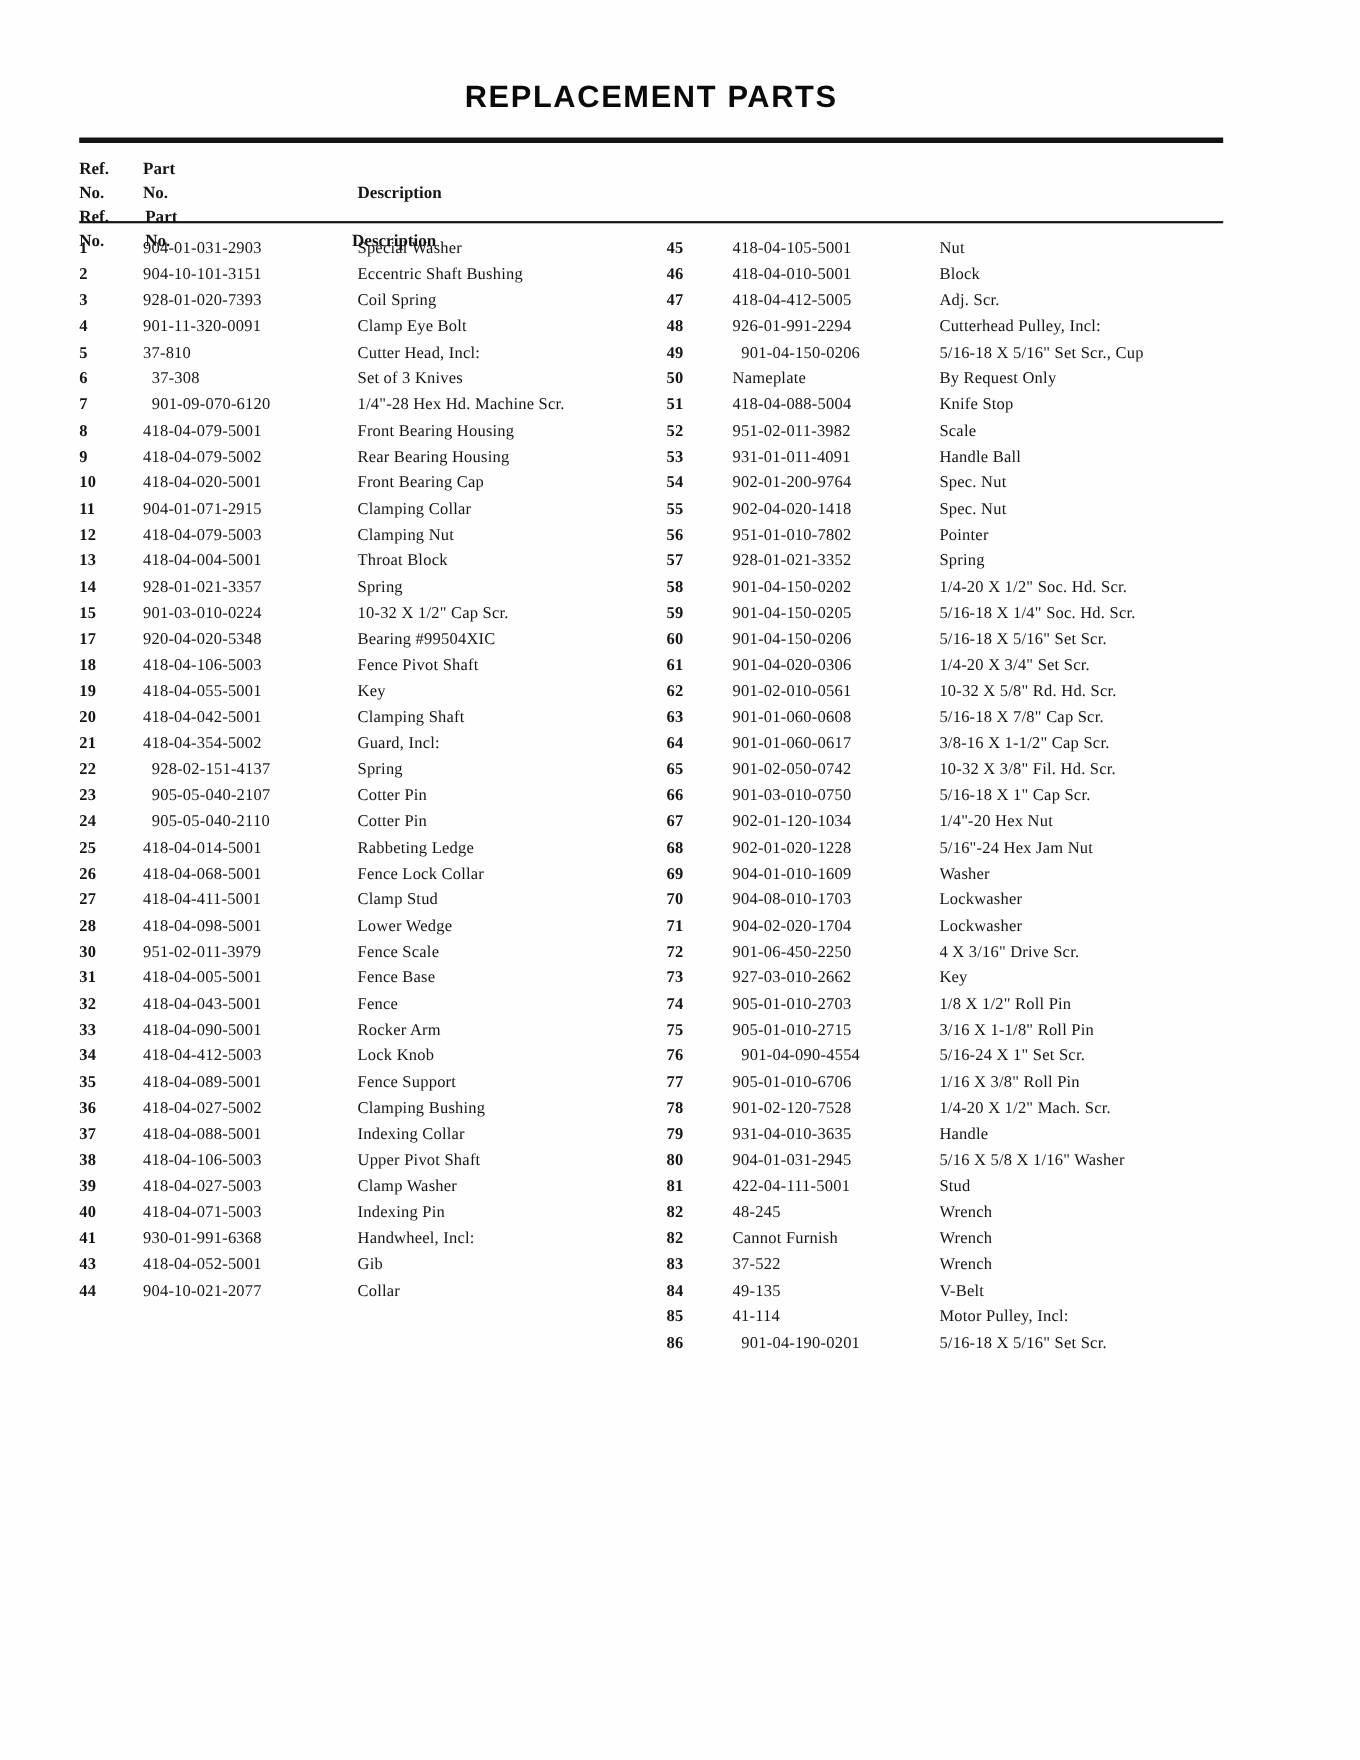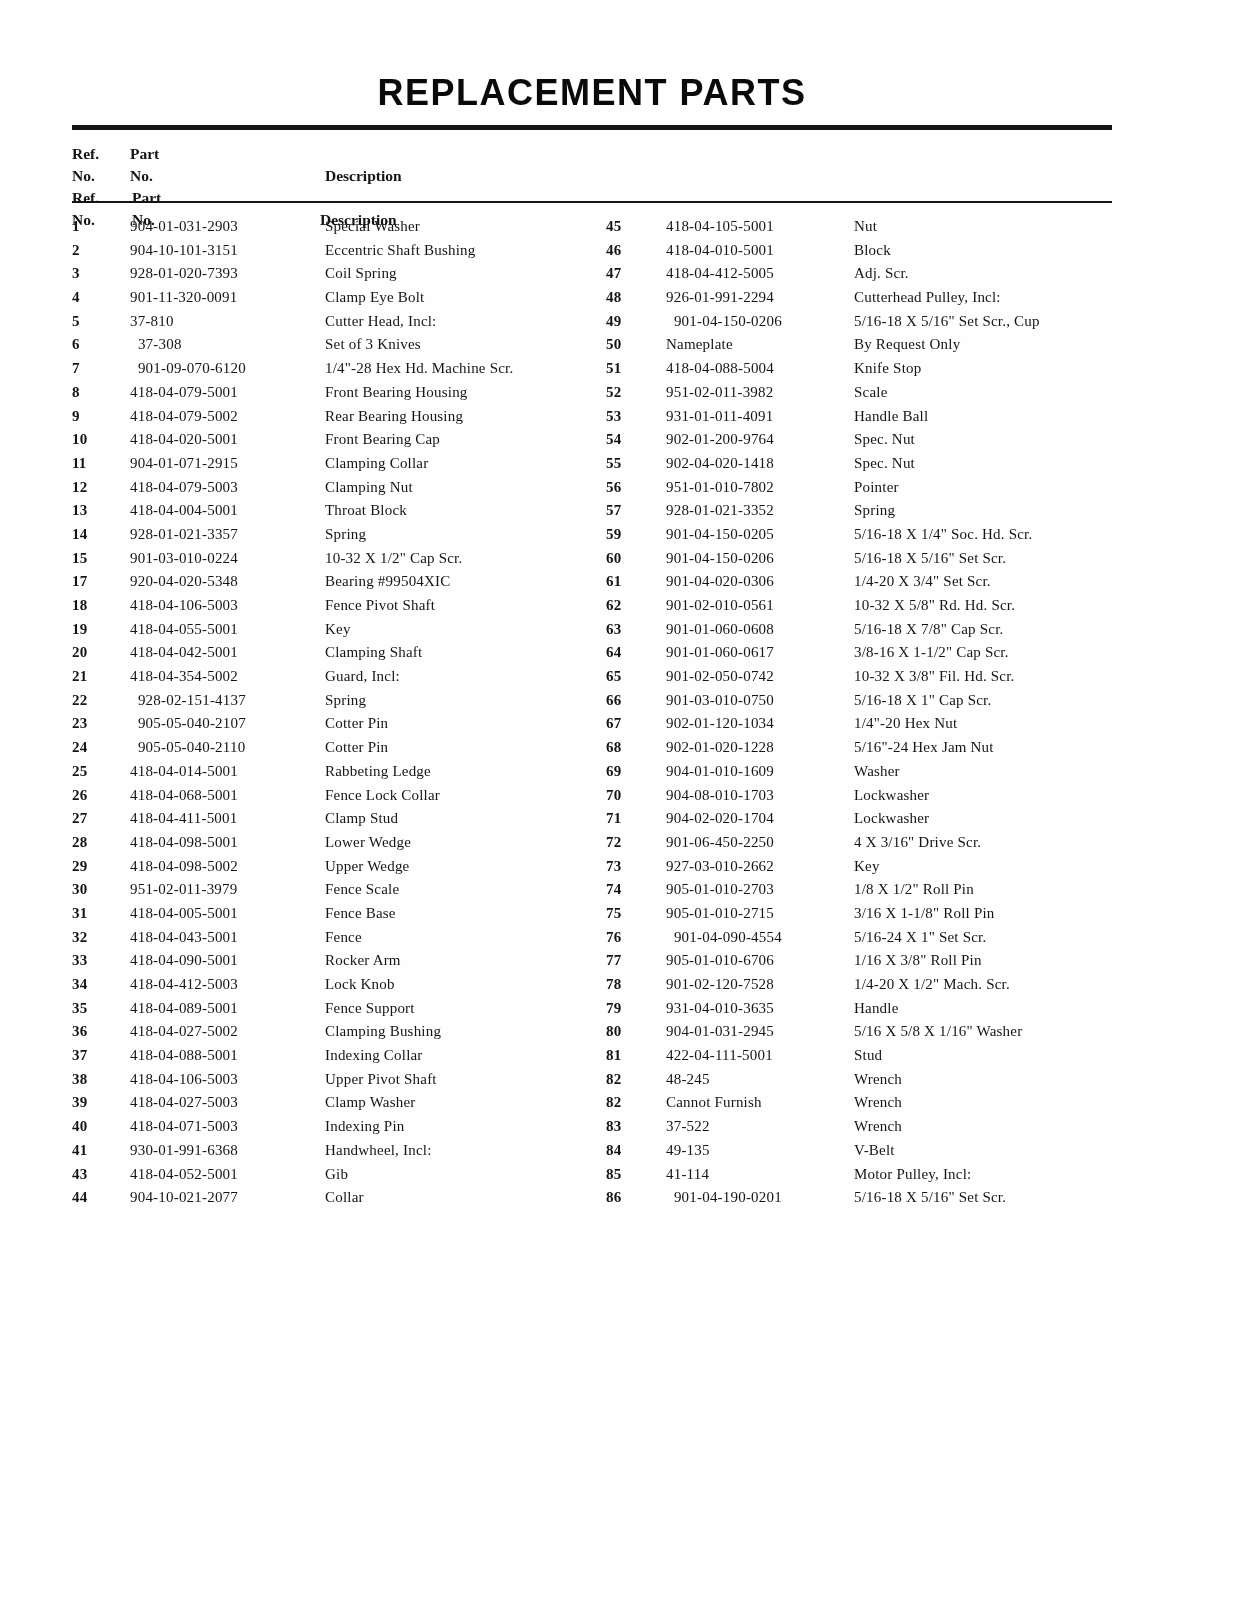--- a/index.html
+++ b/index.html
@@ -11,21 +11,21 @@
     font-family:"Liberation Serif", serif;
     color:#151515;
     overflow:hidden;
   }
   .title{
     position:absolute;
     top:72px; left:72px; width:1040px;
     text-align:center;
     font-family:"Liberation Sans", sans-serif;
     font-weight:bold;
-    font-size:36px;
+    font-size:28px;
     letter-spacing:1.5px;
     color:#0a0a0a;
   }
   .rule-thick{
     position:absolute;
     top:125px; left:72px; width:1040px; height:5px;
     background:#141414;
   }
   .rule-thin{
     position:absolute;
@@ -243,25 +243,20 @@
           <div class="cell ref">27</div>
           <div class="cell part">418-04-411-5001</div>
           <div class="cell desc">Clamp Stud</div>
         </div>
         <div class="row">
           <div class="cell ref">28</div>
           <div class="cell part">418-04-098-5001</div>
           <div class="cell desc">Lower Wedge</div>
         </div>
         <div class="row">
-          <div class="cell ref">29</div>
-          <div class="cell part">418-04-098-5002</div>
-          <div class="cell desc">Upper Wedge</div>
-        </div>
-        <div class="row">
           <div class="cell ref">30</div>
           <div class="cell part">951-02-011-3979</div>
           <div class="cell desc">Fence Scale</div>
         </div>
         <div class="row">
           <div class="cell ref">31</div>
           <div class="cell part">418-04-005-5001</div>
           <div class="cell desc">Fence Base</div>
         </div>
         <div class="row">
@@ -385,20 +380,25 @@
           <div class="cell ref">56</div>
           <div class="cell part">951-01-010-7802</div>
           <div class="cell desc">Pointer</div>
         </div>
         <div class="row">
           <div class="cell ref">57</div>
           <div class="cell part">928-01-021-3352</div>
           <div class="cell desc">Spring</div>
         </div>
         <div class="row">
+          <div class="cell ref">58</div>
+          <div class="cell part">901-04-150-0202</div>
+          <div class="cell desc">1/4-20 X 1/2" Soc. Hd. Scr.</div>
+        </div>
+        <div class="row">
           <div class="cell ref">59</div>
           <div class="cell part">901-04-150-0205</div>
           <div class="cell desc">5/16-18 X 1/4" Soc. Hd. Scr.</div>
         </div>
         <div class="row">
           <div class="cell ref">60</div>
           <div class="cell part">901-04-150-0206</div>
           <div class="cell desc">5/16-18 X 5/16" Set Scr.</div>
         </div>
         <div class="row">

